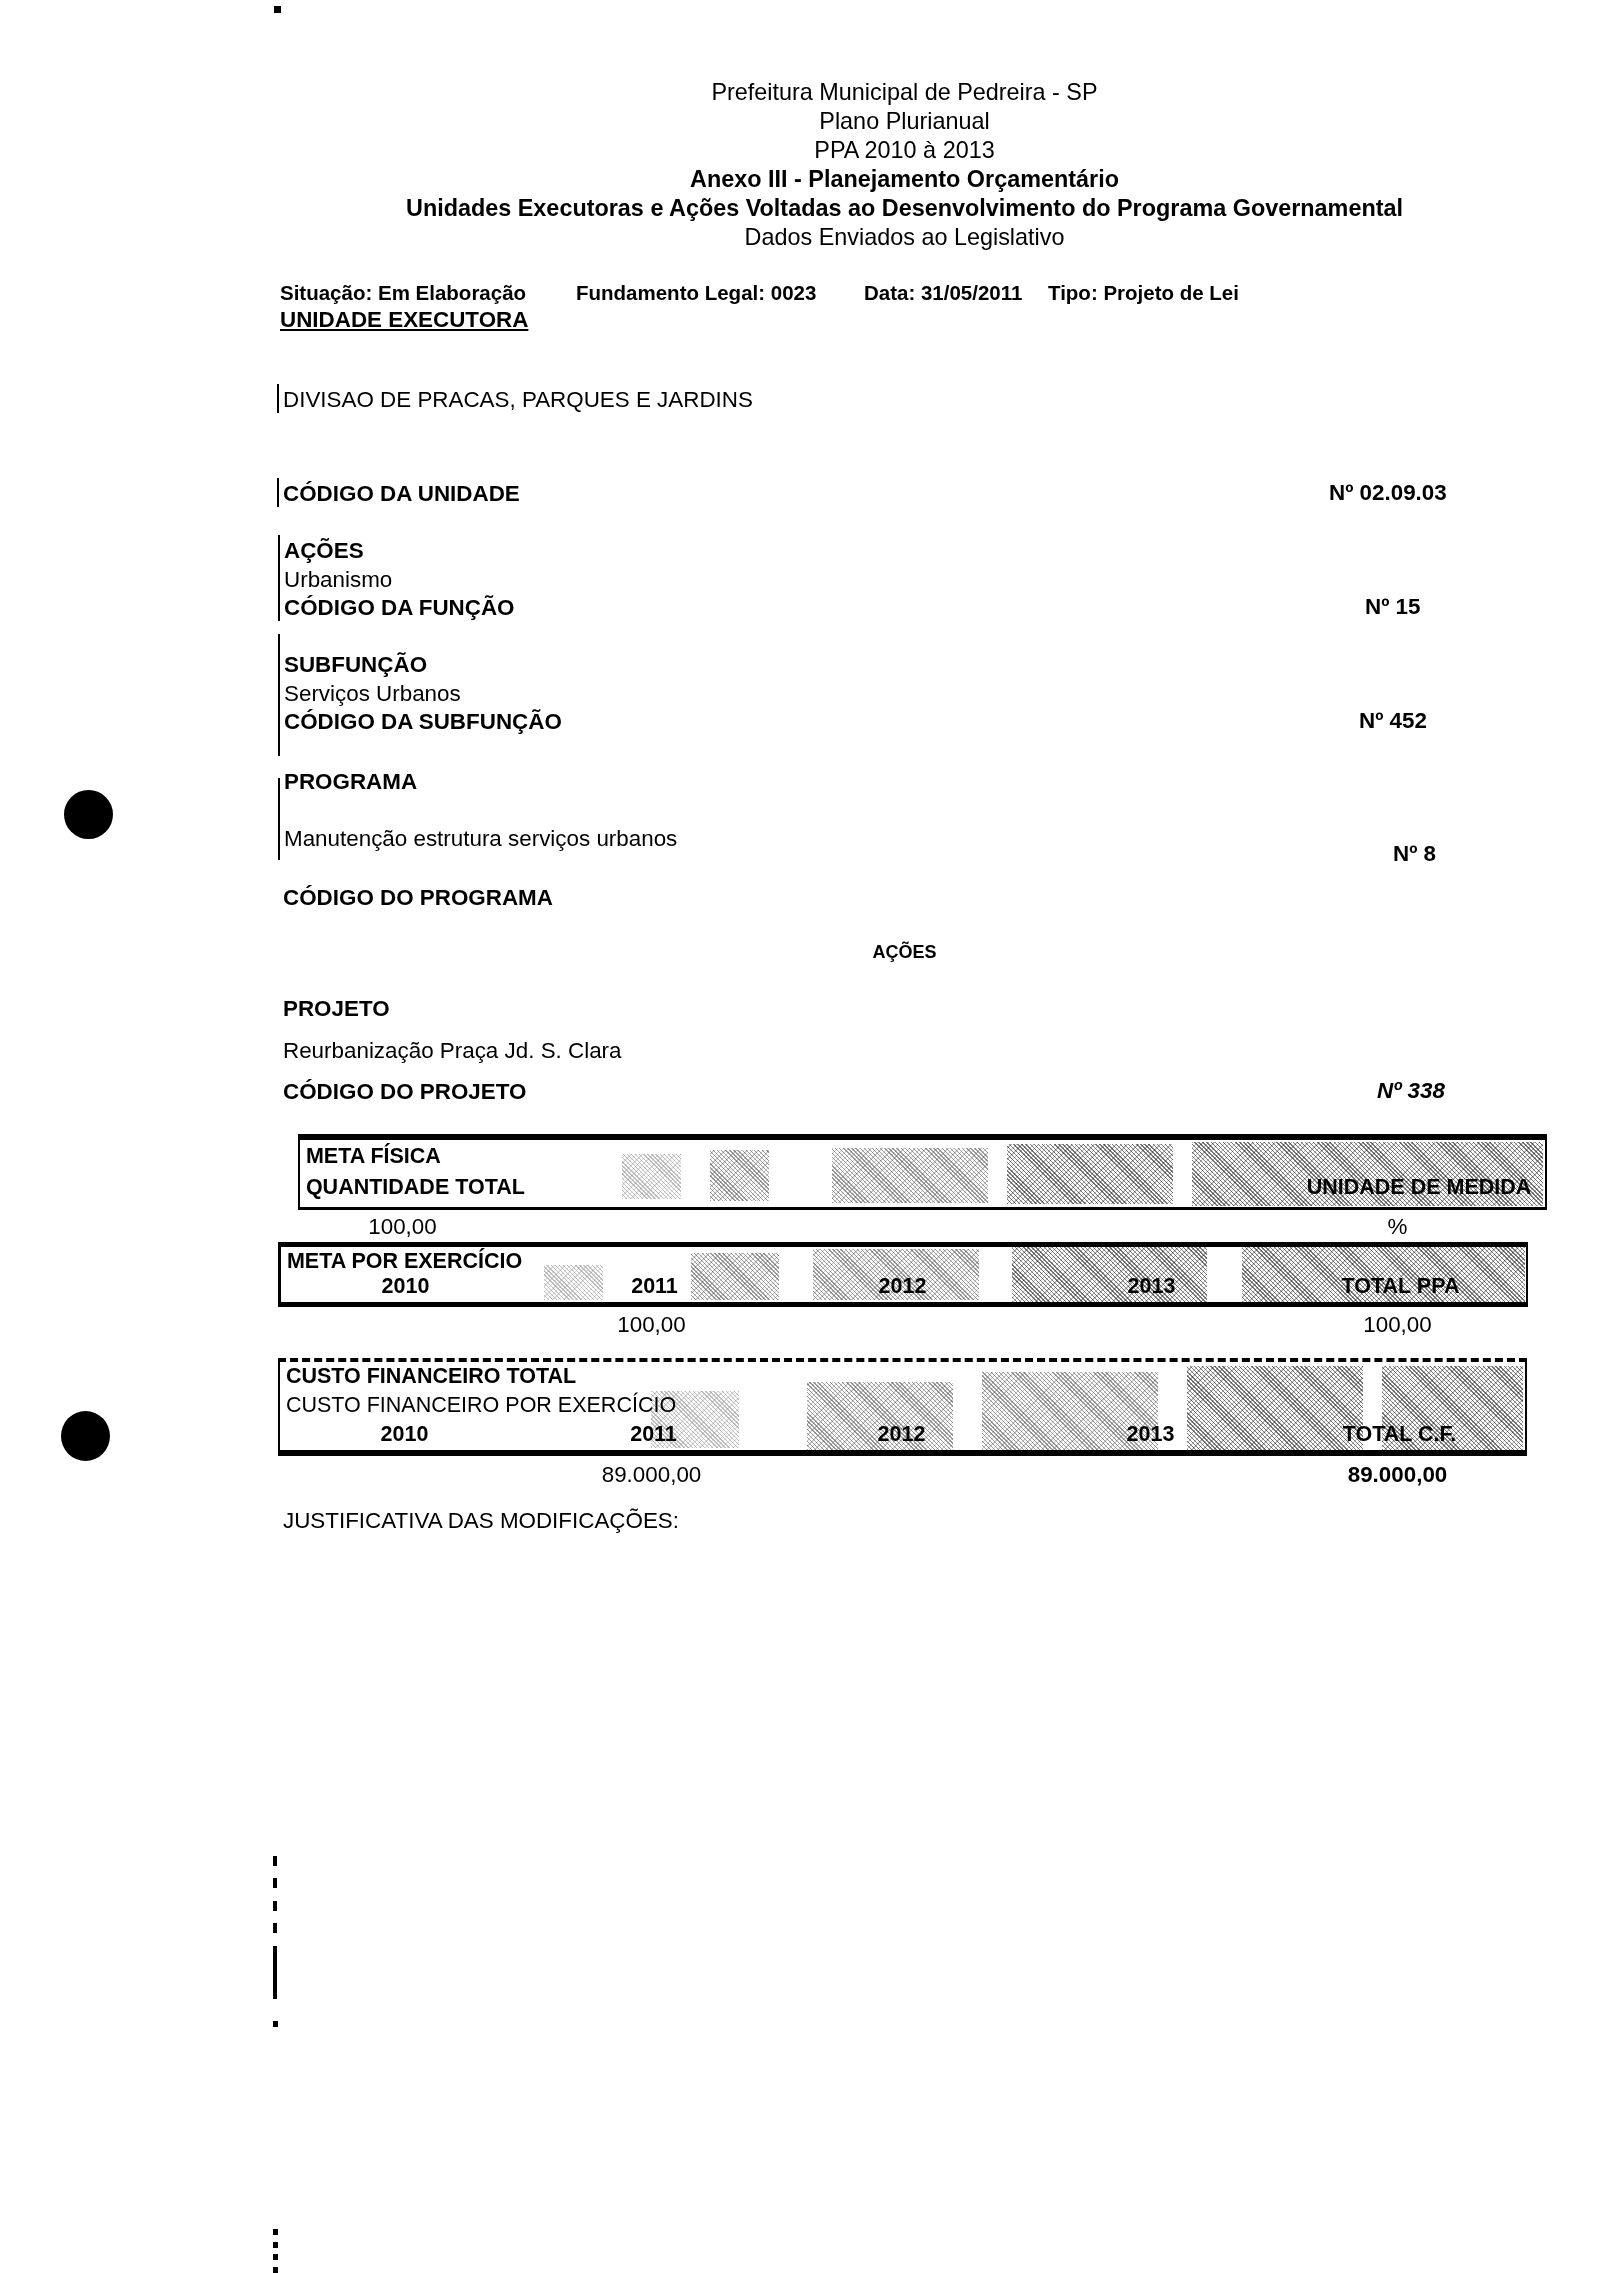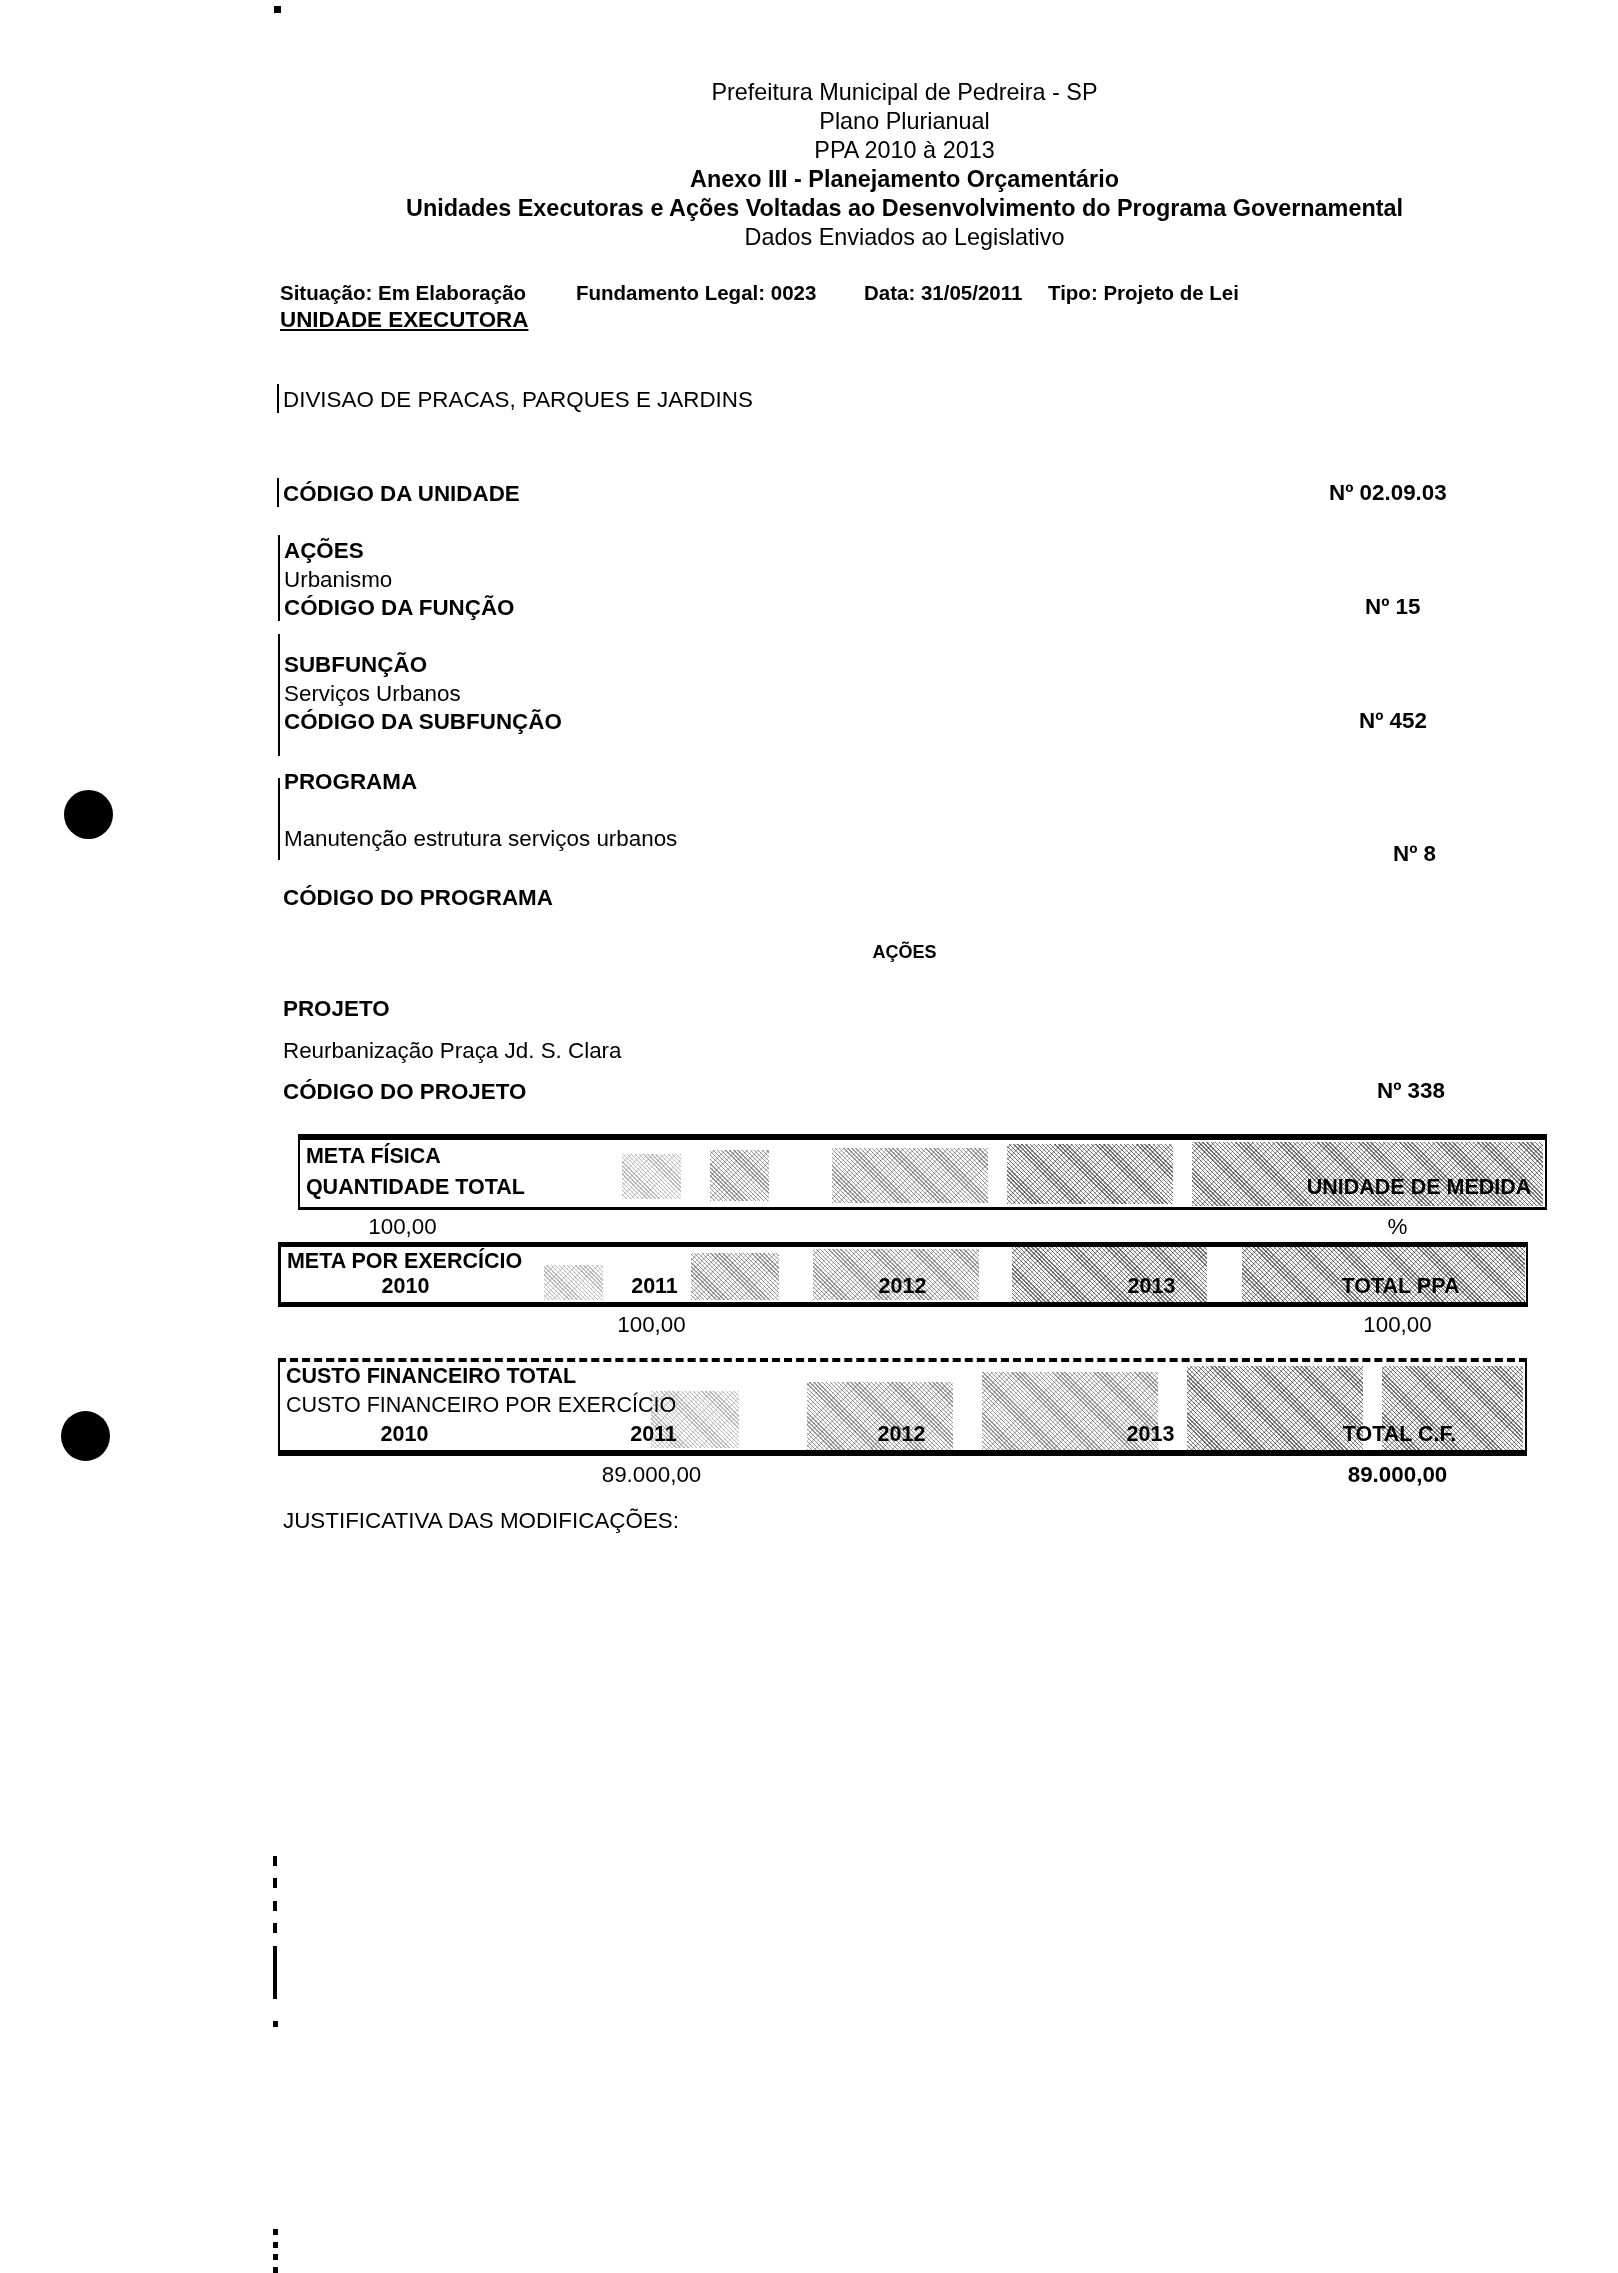--- a/index.html
+++ b/index.html
@@ -93,21 +93,21 @@
 
   <div class="vline" style="left:278px;top:535px;width:2px;height:86px;"></div>
   <div class="vline" style="left:278px;top:634px;width:2px;height:122px;"></div>
   <div class="vline" style="left:278px;top:778px;width:2px;height:82px;"></div>
 
   <div class="abs header-block b" style="top:938px;font-size:18px;">AÇÕES</div>
 
   <div class="abs b t23" style="left:283px;top:995px;">PROJETO</div>
   <div class="abs t23" style="left:283px;top:1037px;">Reurbanização Praça Jd. S. Clara</div>
   <div class="abs b t23" style="left:283px;top:1078px;">CÓDIGO DO PROJETO</div>
-  <div class="abs code-value" style="left:1377px;top:1078px;">Nº 338</div>
+  <div class="abs code-value" style="left:1377px;top:1078px;font-style:italic;">Nº 338</div>
 
   <div class="scanbox" style="top:1134px;height:67px;border-top:6.8px solid #000;border-bottom:3.9px solid #000;margin-left:20px;">
     <div class="speckle light" style="left:322px;top:13.7px;width:59px;height:45px;"></div>
     <div class="speckle mid" style="left:410px;top:9.8px;width:59px;height:51px;"></div>
     <div class="speckle mid" style="left:532px;top:7.8px;width:156px;height:55px;"></div>
     <div class="speckle dark" style="left:707px;top:3.9px;width:166px;height:60px;"></div>
     <div class="speckle dark" style="left:892px;top:2px;width:351px;height:64px;"></div>
     <div class="box-line b t22" style="position:absolute;left:5.9px;top:3.9px;">META FÍSICA</div>
     <div class="box-line b t22" style="position:absolute;left:5.9px;top:35px;">QUANTIDADE TOTAL</div>
     <div class="box-line b t22" style="position:absolute;right:13.7px;top:35px;">UNIDADE DE MEDIDA</div>

